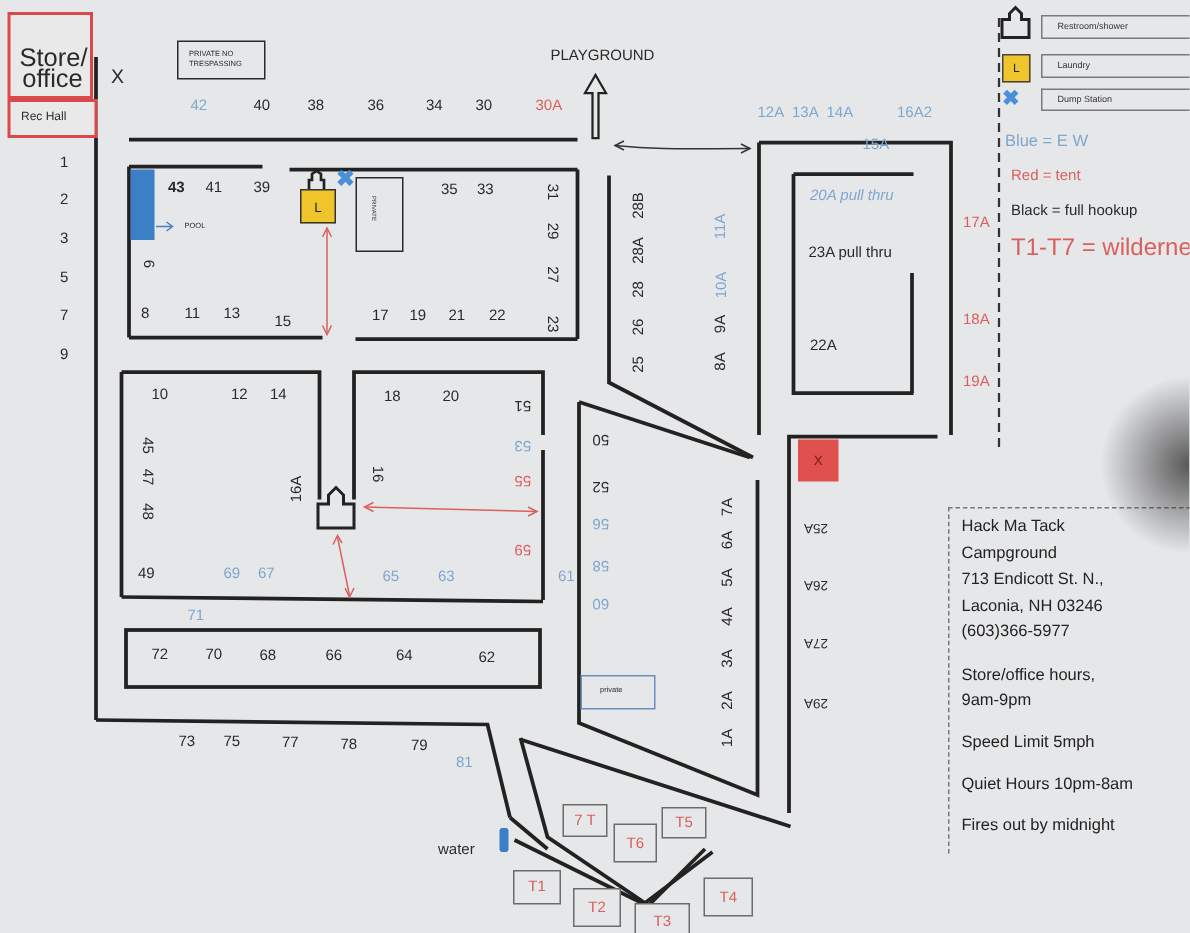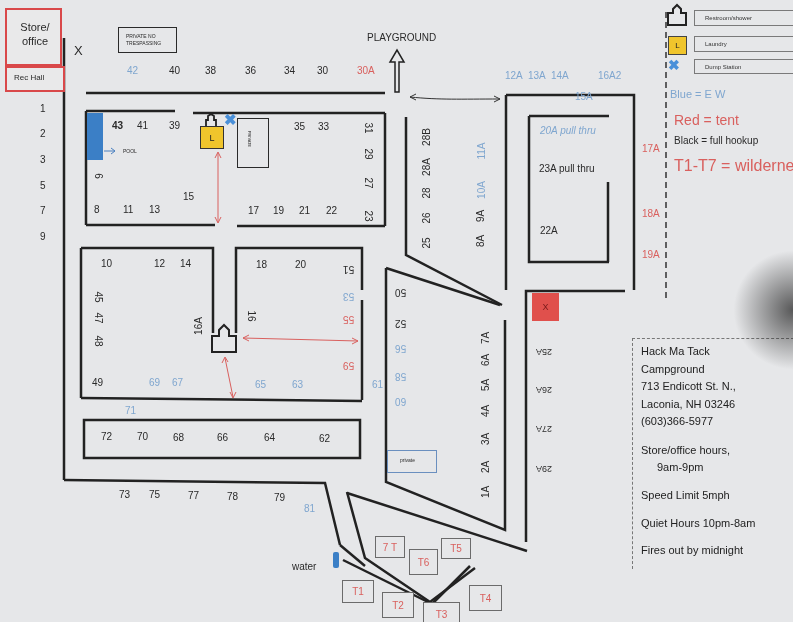--- a/index.html
+++ b/index.html
@@ -84,21 +84,21 @@
     <path d="M222 363 L225 357 L228 362"></path>
     <path d="M230 392 L233 398 L236 392"></path>
   </g>
 
   <path d="M104 151 L115 151 M111 148 L115 151 L111 154" stroke="#4a80c0" stroke-width="1" fill="none"></path>
 
   <line x1="666" y1="12" x2="666" y2="300" stroke="#333" stroke-width="1.5" stroke-dasharray="6,4"></line>
 </svg>
 
 <div class="box-red" style="left:5px;top:8px;width:53px;height:54px;">
-  <div class="lbl blk" style="left:6px;top:10px;font-size:11px;white-space:normal;width:44px;line-height:14px;text-align:center;">Store/ office</div>
+  <div class="lbl blk" style="left:6px;top:22px;font-size:17px;white-space:normal;width:44px;line-height:14px;text-align:center;">Store/ office</div>
 </div>
 <div class="box-red" style="left:5px;top:66px;width:56px;height:22px;">
   <div class="lbl blk" style="left:7px;top:6px;font-size:8px;">Rec Hall</div>
 </div>
 <div class="lbl blk" style="left:74px;top:44px;font-size:13px;">X</div>
 
 <div class="box" style="left:118px;top:27px;width:57px;height:24px;border-width:1.5px;">
   <div class="lbl blk" style="left:7px;top:5px;font-size:5px;white-space:normal;width:40px;line-height:7px;">PRIVATE NO TRESPASSING</div>
 </div>
 <div class="lbl blk" style="left:367px;top:33px;font-size:10px;">PLAYGROUND</div>
@@ -141,21 +141,21 @@
   <div class="lbl blk" style="left:294px;top:122px;">35</div>
   <div class="lbl blk" style="left:318px;top:122px;">33</div>
   <div class="lbl blk rot90" style="left:362px;top:123px;">31</div>
   <div class="lbl blk rot90" style="left:362px;top:149px;">29</div>
   <div class="lbl blk rot90" style="left:362px;top:178px;">27</div>
   <div class="lbl blk rot90" style="left:362px;top:211px;">23</div>
   <div class="lbl blk rot90" style="left:95px;top:171px;">6</div>
   <div class="lbl blk" style="left:94px;top:205px;">8</div>
   <div class="lbl blk" style="left:123px;top:205px;">11</div>
   <div class="lbl blk" style="left:149px;top:205px;">13</div>
-  <div class="lbl blk" style="left:183px;top:192px;">15</div>
+  <div class="lbl blk" style="left:183px;top:210px;">15</div>
   <div class="lbl blk" style="left:248px;top:206px;">17</div>
   <div class="lbl blk" style="left:273px;top:206px;">19</div>
   <div class="lbl blk" style="left:299px;top:206px;">21</div>
   <div class="lbl blk" style="left:326px;top:206px;">22</div>
 </div>
 
 <svg class="abs" style="left:210px;top:322px;" width="28" height="32">
     <path d="M2 30 L2 14 L9 14 L9 8 L14 3 L19 8 L19 14 L26 14 L26 30 Z" fill="#e6e7e9" stroke="#222" stroke-width="2"></path>
   </svg>
 <div>
@@ -274,30 +274,30 @@
       <path d="M2 22 L2 10 L7 10 L7 6 L11 2 L15 6 L15 10 L20 10 L20 22 Z" fill="#e6e7e9" stroke="#222" stroke-width="2"></path>
     </svg>
   <div class="legend-label" style="left:694px;top:10px;width:89px;height:14px;">Restroom/shower</div>
   <div class="abs" style="left:668px;top:36px;width:17px;height:17px;background:#f0c52c;border:1px solid #444;font-size:8px;display:flex;align-items:center;justify-content:center;">
       <span>L</span>
     </div>
   <div class="legend-label" style="left:694px;top:36px;width:89px;height:14px;">Laundry</div>
   <div class="abs" style="left:668px;top:58px;color:#4a90d9;font-size:14px;line-height:14px;font-weight:bold;">✖</div>
   <div class="legend-label" style="left:694px;top:59px;width:89px;height:13px;">Dump Station</div>
   <div class="lbl blue" style="left:670px;top:89px;font-size:11px;">Blue = E W</div>
-  <div class="lbl red" style="left:674px;top:113px;font-size:14px;">Red = tent</div>
+  <div class="lbl red" style="left:674px;top:113px;font-size:10px;">Red = tent</div>
   <div class="lbl blk" style="left:674px;top:136px;font-size:10px;">Black = full hookup</div>
   <div class="lbl red" style="left:674px;top:158px;font-size:16px;">T1-T7 = wilderness</div>
 </div>
 
 <div class="info">
   <div style="top:6px;">Hack Ma Tack</div>
   <div style="top:24px;">Campground</div>
   <div style="top:41px;">713 Endicott St. N.,</div>
   <div style="top:59px;">Laconia, NH 03246</div>
   <div style="top:76px;">(603)366-5977</div>
   <div style="top:105px;">Store/office hours,</div>
-  <div style="top:122px;margin-left:16px;">9am-9pm</div>
+  <div style="top:122px;">9am-9pm</div>
   <div style="top:150px;">Speed Limit 5mph</div>
   <div style="top:178px;">Quiet Hours 10pm-8am</div>
   <div style="top:205px;">Fires out by midnight</div>
 </div>
 <div class="shade"></div>
 
 </body></html>

